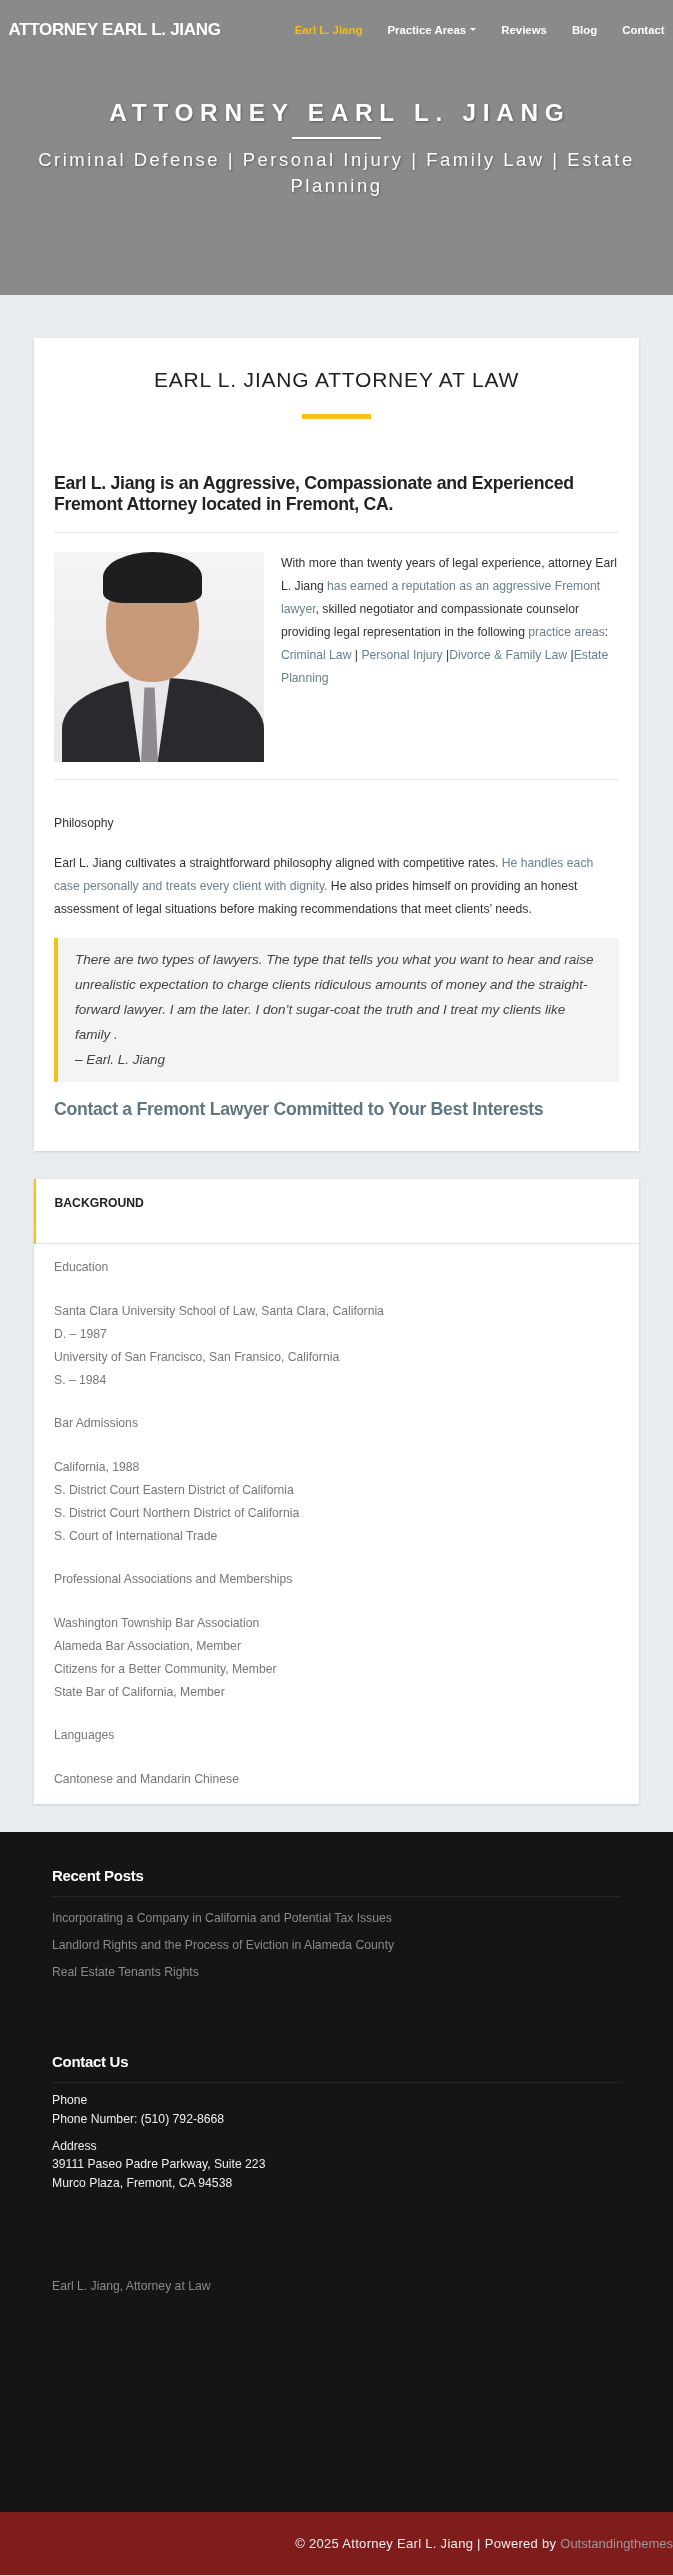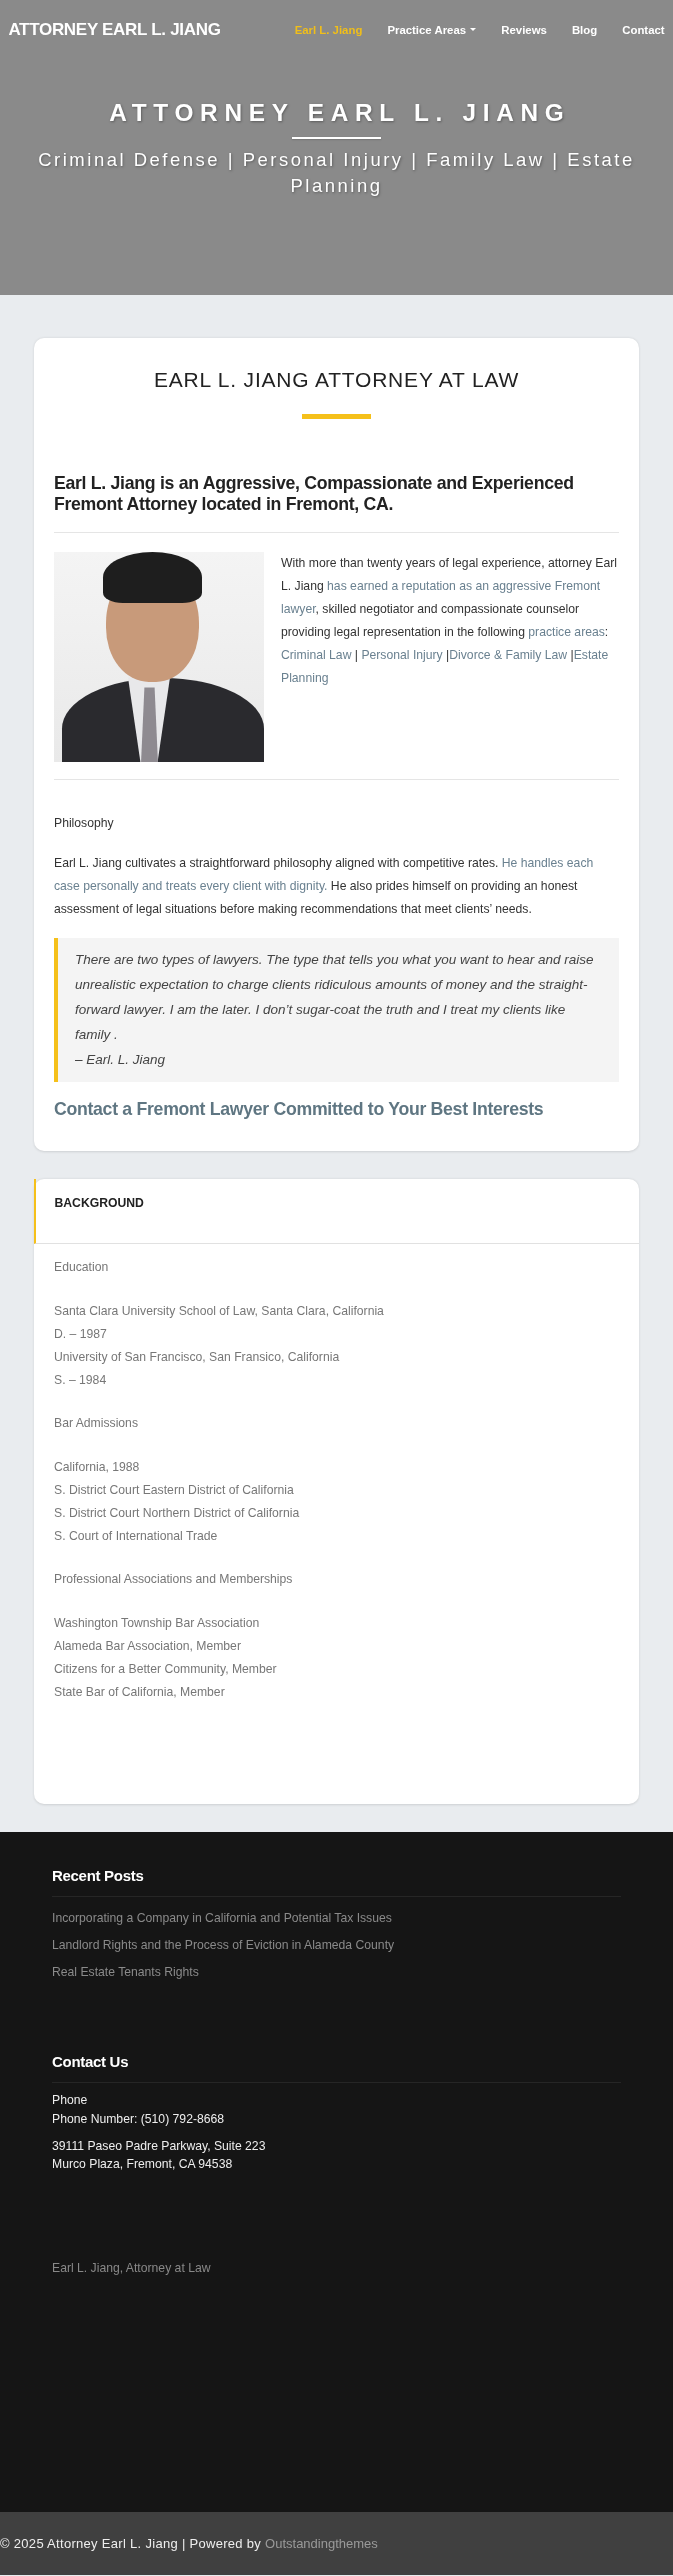--- a/index.html
+++ b/index.html
@@ -13,21 +13,21 @@
   .brand { font-size: 17px; font-weight: bold; letter-spacing: -0.3px; color: #fff; }
   .nav { display: flex; align-items: center; }
   .nav-item { font-size: 11.4px; font-weight: bold; color: #fff; margin-left: 25px; display: flex; align-items: center; }
   .nav-item.active { color: #f0be1a; }
   .caret { display: inline-block; margin-left: 4.2px; width: 0; height: 0; border-left: 3.4px solid transparent; border-right: 3.4px solid transparent; border-top: 3.4px solid #fff; }
   .hero-title { text-align: center; font-size: 24.4px; letter-spacing: 6.7px; font-weight: bold; margin-top: 40px; text-shadow: 0.8px 0.8px 2.5px rgba(0,0,0,0.35); padding-left: 6.7px; }
   .hero-rule { width: 89px; height: 1.7px; background: #fff; margin: 10px auto 8.4px; box-shadow: 0 0.8px 1.7px rgba(0,0,0,0.2); }
   .hero-sub { text-align: center; font-size: 18.5px; letter-spacing: 2.5px; line-height: 26px; padding: 0 34px; text-shadow: 0.8px 0.8px 2.5px rgba(0,0,0,0.35); }
 
   
-  .card { background: #fff; margin: 0 34px; border-radius: 10px; box-shadow: 0 0.8px 2.5px rgba(0,0,0,0.12); }
+  .card { background: #fff; margin: 0 34px; border-radius: 0; box-shadow: 0 0.8px 2.5px rgba(0,0,0,0.12); }
   .main-card { margin-top: 43px; padding: 27px 20px 47px; height: 813px; }
   .main-title { text-align: center; font-size: 21px; letter-spacing: 0.8px; color: #222; font-weight: normal; margin-top: 3.4px; }
   .title-rule { width: 69px; height: 4.2px; background: #f5c01a; margin: 22px auto 0; }
   .intro-heading { font-size: 17.7px; font-weight: bold; color: #222; line-height: 21px; margin-top: 54px; letter-spacing: -0.3px; }
   .divider { height: 0.8px; background: #e5e5e5; margin-top: 17px; }
   .bio { display: flex; margin-top: 20px; }
   .photo { width: 210px; height: 210px; flex-shrink: 0; background: linear-gradient(#f4f4f4, #e9e9e9); position: relative; overflow: hidden; }
   .photo .head { position: absolute; left: 52px; top: 11.8px; width: 93px; height: 118px; border-radius: 50% 50% 46% 46%; background: #c89a7a; }
   .photo .hair { position: absolute; left: 49px; top: 0; width: 99px; height: 51px; border-radius: 50% 50% 20% 20%; background: #1e1e1e; }
   .photo .body { position: absolute; left: 8.4px; top: 126px; width: 202px; height: 101px; border-radius: 50% 50% 0 0; background: #2a2a2e; }
@@ -50,21 +50,21 @@
   
   .footer { background: #151515; margin-top: 28px; padding: 0 52px; height: 680px; }
   .widget-title { color: #fff; font-weight: bold; font-size: 15px; padding-top: 35px; padding-bottom: 11.8px; border-bottom: 0.8px solid #262626; letter-spacing: -0.3px; }
   .posts { padding-top: 8.4px; }
   .post-link { display: block; font-size: 12.2px; color: #8a8a8a; line-height: 27px; }
   .contact-widget { margin-top: 67px; }
   .contact-widget .widget-title { padding-top: 0; }
   .contact-block { font-size: 12.2px; color: #eee; line-height: 18.5px; margin-top: 8.4px; }
   .contact-block + .contact-block { margin-top: 8.4px; }
   .site-tag { font-size: 12.2px; color: #888; margin-top: 87px; }
-  .copyright { background: #404040; height: 63px; text-align: left; color: #eee; font-size: 13px; letter-spacing: 0.3px; padding-top: 23.6px; }
+  .copyright { background: #7f1d1d; height: 63px; text-align: right; color: #eee; font-size: 13px; letter-spacing: 0.3px; padding-top: 23.6px; }
   .copyright .ot { color: #999; letter-spacing: 0; }
 </style>
 </head>
 <body>
 
 <header class="hero">
   <nav class="navbar">
     <a class="brand">ATTORNEY EARL L. JIANG</a>
     <div class="nav">
       <a class="nav-item active">Earl L. Jiang</a>
@@ -139,20 +139,24 @@
       </div>
       <div class="bg-gap"></div>
       <div class="bg-section">
         <div class="bg-section-title">Professional Associations and Memberships</div>
         <div>Washington Township Bar Association</div>
         <div>Alameda Bar Association, Member</div>
         <div>Citizens for a Better Community, Member</div>
         <div>State Bar of California, Member</div>
       </div>
       <div class="bg-gap"></div>
+      <div class="bg-section">
+        <div class="bg-section-title">Languages</div>
+        <div>Cantonese and Mandarin Chinese</div>
+      </div>
     </div>
   </section>
 </main>
 
 <footer>
   <div class="footer">
     <div>
       <h4 class="widget-title">Recent Posts</h4>
       <div class="posts">
         <a class="post-link">Incorporating a Company in California and Potential Tax Issues</a>
@@ -161,20 +165,21 @@
       </div>
     </div>
 
     <div class="contact-widget">
       <h4 class="widget-title">Contact Us</h4>
       <div class="contact-block">
         <div>Phone</div>
         <div>Phone Number: (510) 792-8668</div>
       </div>
       <div class="contact-block">
+        <div>Address</div>
         <div>39111 Paseo Padre Parkway, Suite 223</div>
         <div>Murco Plaza, Fremont, CA 94538</div>
       </div>
     </div>
 
     <p class="site-tag">Earl L. Jiang, Attorney at Law</p>
   </div>
   <div class="copyright">
     <span>© 2025 Attorney Earl L. Jiang | Powered by </span><a class="ot">Outstandingthemes</a>
   </div>

